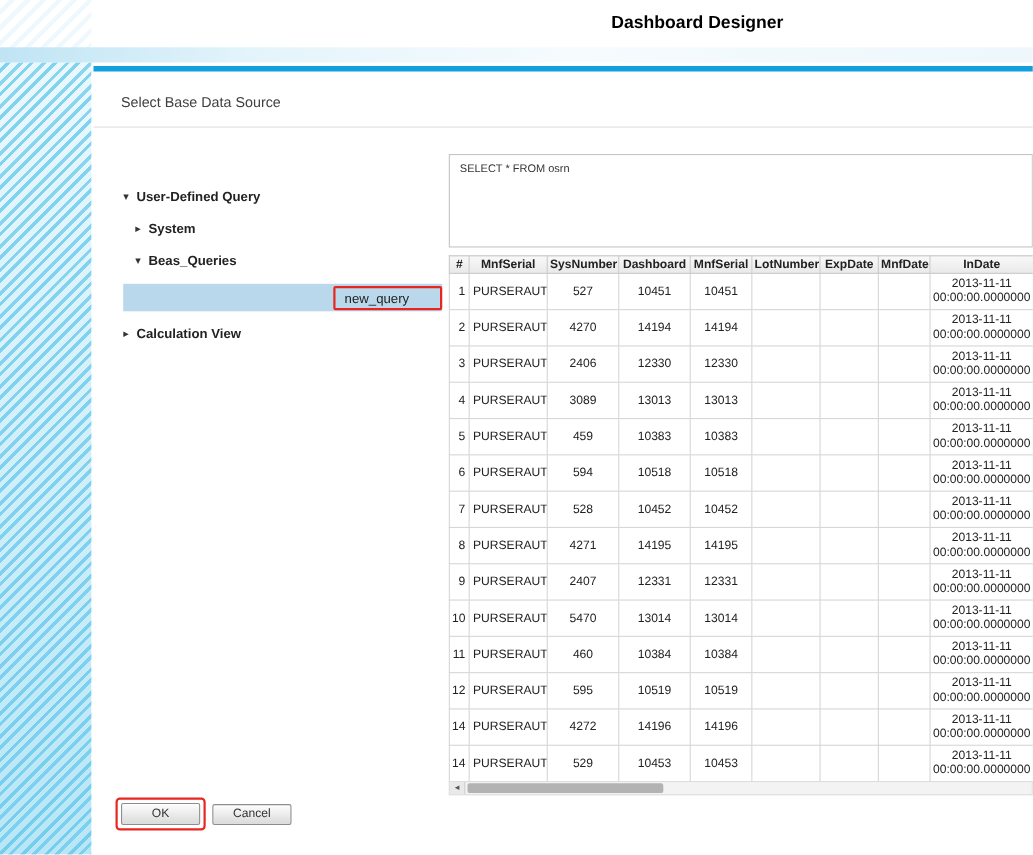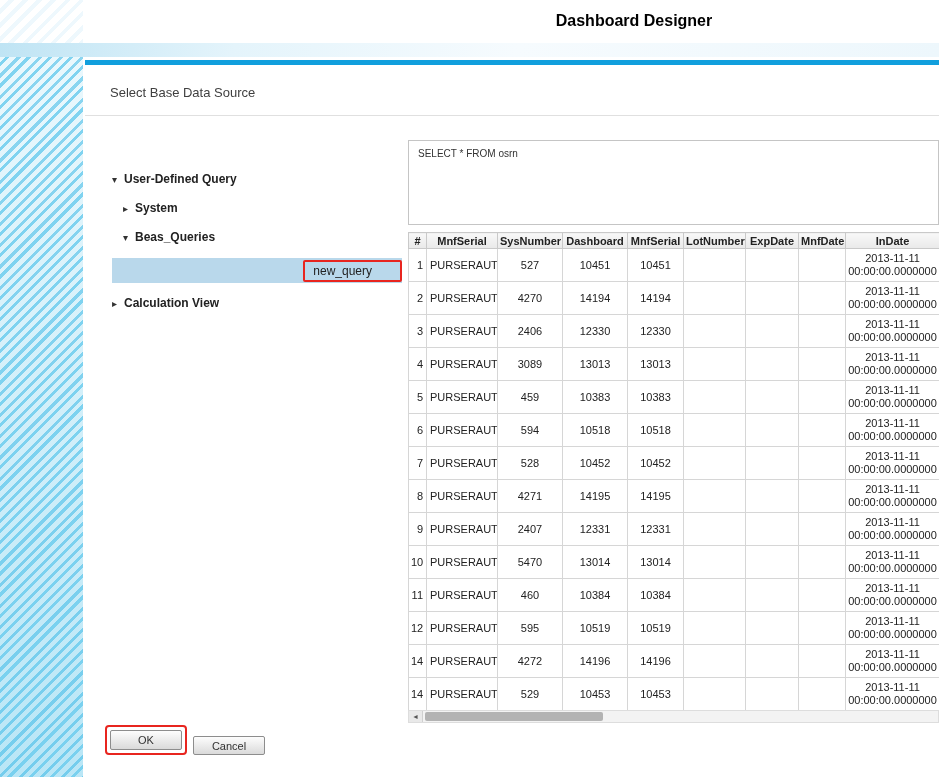--- a/index.html
+++ b/index.html
@@ -56,21 +56,21 @@
   .grid td.col-item{text-align:left;padding-left:3px;white-space:nowrap;}
   .grid td.col-indate{white-space:pre-line;line-height:13px;}
 
   
   .hscroll{position:absolute;left:323px;top:653px;right:0;height:13px;background:#f3f3f3;border:1px solid #ddd;box-sizing:border-box;}
   .hscroll-arrow{position:absolute;left:0;top:0;width:13px;height:11px;background:#e9e9e9;color:#555;
     font-size:7px;line-height:11px;text-align:center;border-right:1px solid #d0d0d0;cursor:pointer;}
   .hscroll-thumb{position:absolute;left:16px;top:1px;width:178px;height:9px;background:#b3b3b3;border-radius:2px;cursor:grab;}
 
   
-  .footer{position:absolute;left:20px;top:668px;display:flex;align-items:flex-end;}
+  .footer{position:absolute;left:20px;top:668px;display:flex;align-items:center;}
   .annotation-box{display:inline-block;border:2px solid #e8251f;border-radius:4px;padding:3px;}
   .btn{font-family:inherit;font-size:11px;color:#333;background:linear-gradient(#fdfdfd,#dadada);
     border:1px solid #8d8d8d;border-radius:2px;cursor:pointer;}
   .btn.ok{width:72px;height:20px;}
   .btn.cancel{width:72px;height:19px;margin-left:6px;}
 </style>
 </head>
 <body>
 
 <div class="screen">

